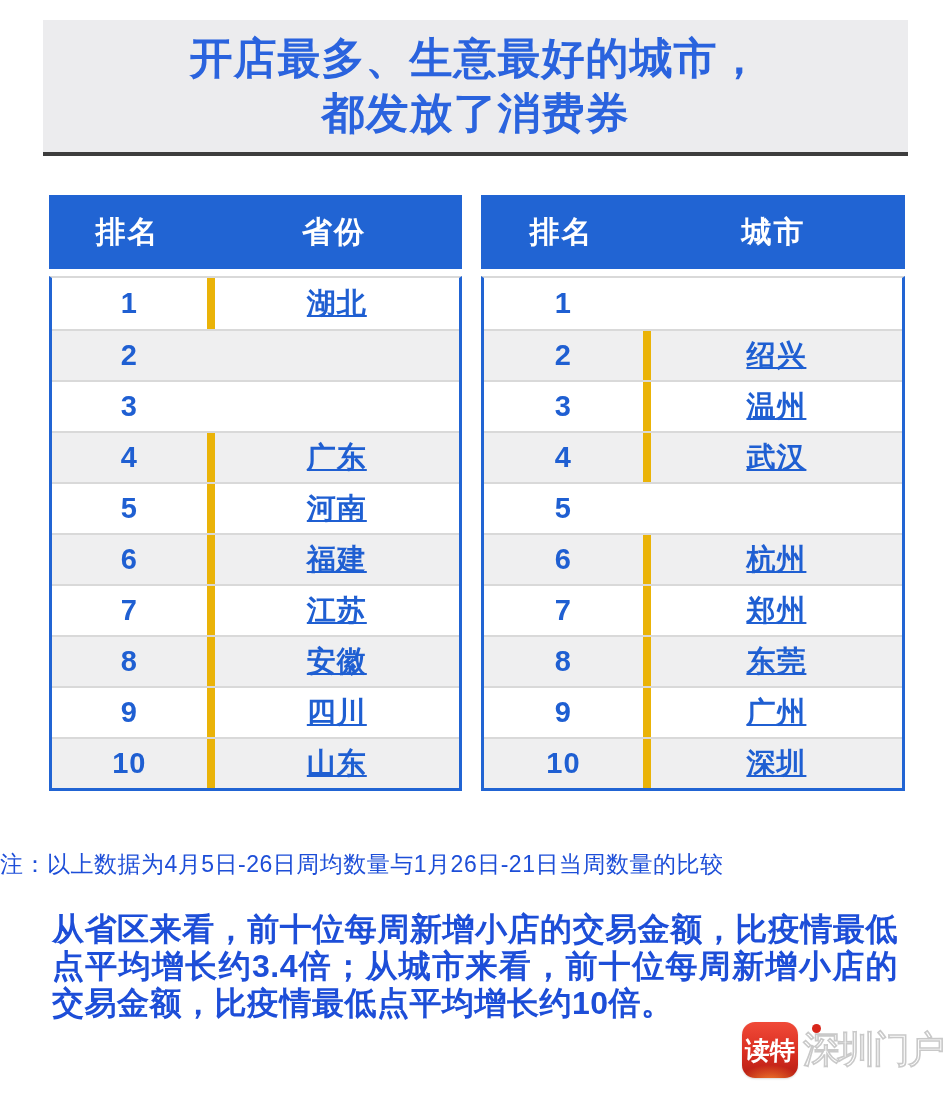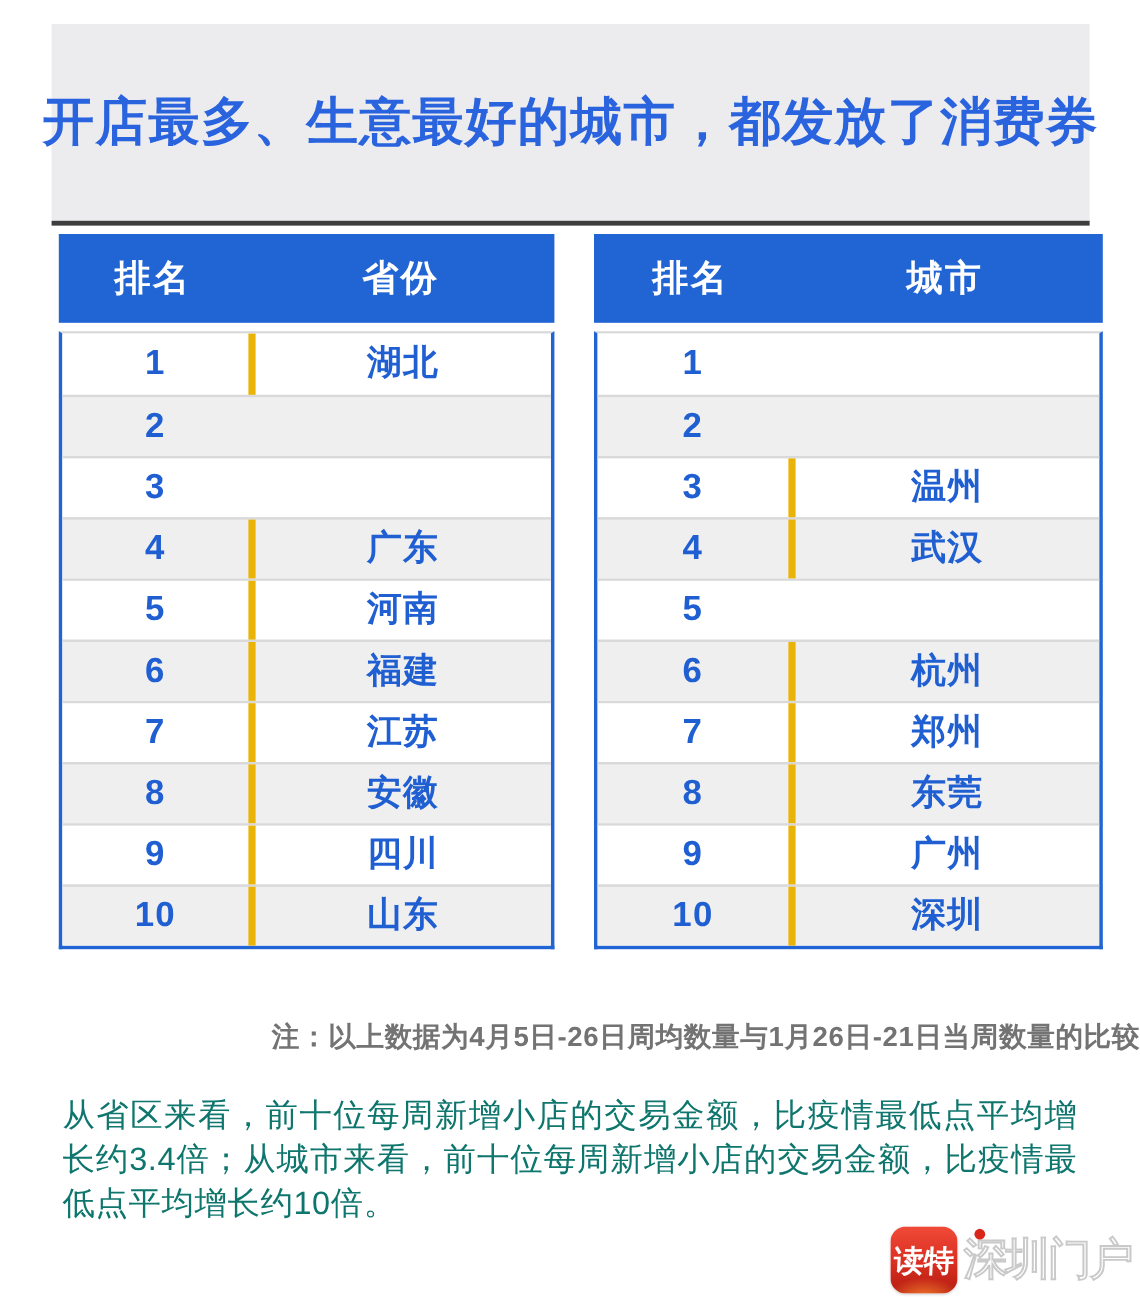--- a/index.html
+++ b/index.html
@@ -7,37 +7,37 @@
   body {
     width: 950px; height: 1097px;
     position: relative;
     font-family: "Liberation Sans", "DejaVu Sans", sans-serif;
     overflow: hidden;
   }
 
   
   .banner {
     position: absolute; left: 43px; top: 20px;
-    width: 865px; height: 168px;
+    width: 865px; height: 136px;
     background: #ececee;
     border-bottom: 4px solid #3d3d3d;
-    display: flex; flex-direction: row;
+    display: flex; flex-direction: column;
     justify-content: center; align-items: center;
   }
   .title-line {
     color: #2a63de;
     font-size: 43px; font-weight: bold;
     line-height: 55px; letter-spacing: 1px;
     white-space: nowrap;
   }
 
   
   .tables {
     position: absolute; left: 49px; top: 195px;
-    display: flex; gap: 33px;
+    display: flex; gap: 19px;
   }
   .rank-table { width: 413px; }
   .rank-table.right { width: 424px; }
 
   .thead {
     height: 74px;
     background: #2164d3;
     display: grid;
     grid-template-columns: 38% 62%;
     align-items: center;
@@ -60,32 +60,32 @@
     background: #ffffff;
   }
   .row + .row { border-top: 2px solid #d9d9d9; }
   .row:nth-child(even) { background: #efeff0; }
   .cell {
     text-align: center;
     color: #1f5fd2; font-weight: bold;
     font-size: 29px; letter-spacing: 1px;
     line-height: 1;
   }
-  .cell.name { border-left: 6px solid #eab308; height: 100%; display: flex; align-items: center; justify-content: center; }
+  .cell.name { border-left: 8px solid #eab308; height: 100%; display: flex; align-items: center; justify-content: center; text-decoration: underline; }
 
   
   .note {
     position: absolute; left: 0; top: 849px; width: 100%;
-    text-align: right;
-    color: #737373; font-size: 23px; letter-spacing: 0.5px; font-weight: bold;
+    text-align: left;
+    color: #1d4ed8; font-size: 23px; letter-spacing: 0.5px;
   }
   .paragraph {
     position: absolute; left: 52px; top: 911px; width: 846px;
-    color: #0f766e; font-size: 27px; line-height: 37px;
-    letter-spacing: 0.5px; text-align: justify;
+    color: #1d4ed8; font-size: 32px; line-height: 37px;
+    letter-spacing: 0.5px; text-align: justify; font-weight: bold;
   }
 
   
   .watermark {
     position: absolute; left: 742px; top: 1022px;
     display: flex; align-items: center;
   }
   .dute-icon {
     width: 56px; height: 56px;
     border-radius: 13px;
@@ -176,20 +176,21 @@
     <div class="thead">
       <div class="th">排名</div>
       <div class="th">城市</div>
     </div>
     <div class="tbody">
       <div class="row">
           <div class="cell">1</div>
         </div>
       <div class="row">
           <div class="cell">2</div>
+          <div class="cell name">绍兴</div>
         </div>
       <div class="row">
           <div class="cell">3</div>
           <div class="cell name">温州</div>
         </div>
       <div class="row">
           <div class="cell">4</div>
           <div class="cell name">武汉</div>
         </div>
       <div class="row">

